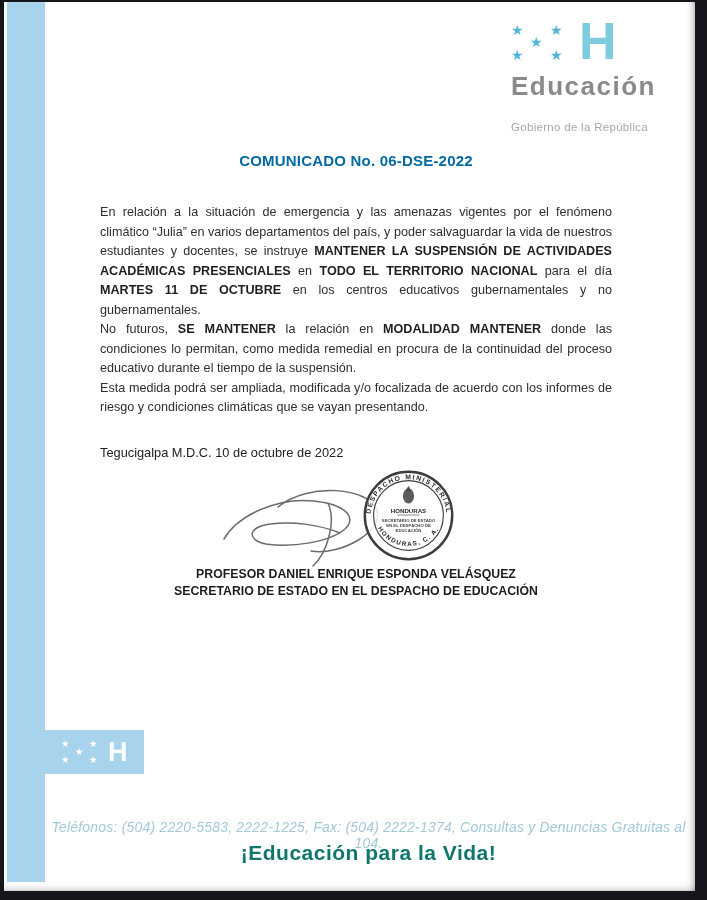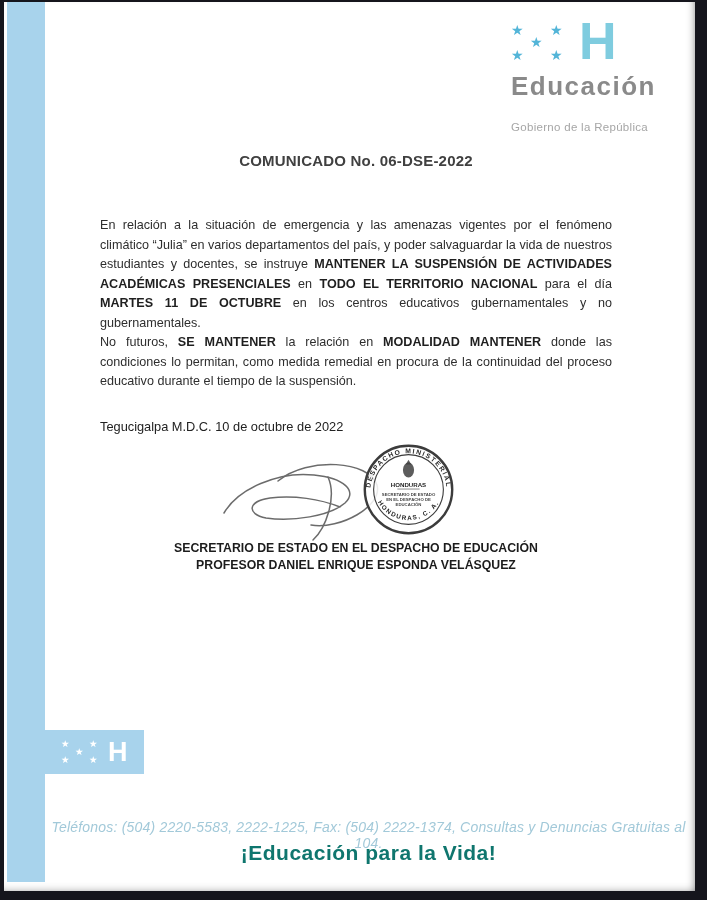--- a/index.html
+++ b/index.html
@@ -22,22 +22,22 @@
   .brand-row{display:flex;align-items:flex-start;}
   .stars{position:relative;width:58px;height:42px;margin-top:2px;}
   .stars span{position:absolute;font-size:14px;color:#53b5d8;line-height:1;}
   .stars .s1{left:0;top:1px}.stars .s2{left:39px;top:1px}
   .stars .s3{left:19px;top:13px}.stars .s4{left:0;top:26px}.stars .s5{left:39px;top:26px}
   .brand-h{font-size:52px;font-weight:bold;color:#7fccdf;line-height:42px;margin-left:10px;letter-spacing:-1px;}
   .brand-name{margin-top:7px;font-size:26px;font-weight:600;color:#8a8a8a;letter-spacing:1.5px;}
   .brand-sub{margin-top:19px;font-size:11.5px;color:#a6a6a6;letter-spacing:.3px;}
   
   .content{position:absolute;left:96px;top:0;width:512px;color:#2b2b2b;}
-  .doc-title{margin-top:150px;text-align:center;font-size:15px;font-weight:bold;color:#404040;letter-spacing:.2px;}
-  .body-text{margin-top:47px;font-size:12.6px;line-height:19.5px;text-align:justify;color:#2e2e2e;}
+  .doc-title{margin-top:150px;text-align:center;font-size:15px;font-weight:bold;color:#0369a1;letter-spacing:.2px;}
+  .body-text{margin-top:34px;font-size:12.6px;line-height:19.5px;text-align:justify;color:#2e2e2e;}
   .body-text p{margin:0;}
   .b{font-weight:bold;color:#1f1f1f;}
   .dateline{margin-top:27px;text-align:left;font-size:12.8px;color:#222;}
   
   .seal-area{position:relative;height:101px;margin-top:5px;}
   .seal-svg{position:absolute;left:262px;top:4px;}
   .sig-svg{position:absolute;left:118px;top:12px;}
   .names{text-align:center;font-size:12.3px;font-weight:bold;color:#1c1c1c;line-height:17px;}
   
   .band{
@@ -81,20 +81,21 @@
       <div class="brand-sub">Gobierno de la República</div>
     </div>
 
     <div class="content">
 
       <div class="doc-title">COMUNICADO No. 06-DSE-2022</div>
 
       <div class="body-text">
         <p><span>En relación a la situación de emergencia y las amenazas vigentes por el fenómeno climático “Julia” en varios departamentos del país, y poder salvaguardar la vida de nuestros estudiantes y docentes, se instruye </span><span class="b">MANTENER LA SUSPENSIÓN DE ACTIVIDADES ACADÉMICAS PRESENCIALES</span><span> en </span><span class="b">TODO EL TERRITORIO NACIONAL</span><span> para el día </span><span class="b">MARTES 11 DE OCTUBRE</span><span> en los centros educativos gubernamentales y no gubernamentales.</span></p>
         <p><span>No futuros, </span><span class="b">SE MANTENER</span><span> la relación en </span><span class="b">MODALIDAD MANTENER</span><span> donde las condiciones lo permitan, como medida remedial en procura de la continuidad del proceso educativo durante el tiempo de la suspensión.</span></p>
+        <p>Esta medida podrá ser ampliada, modificada y/o focalizada de acuerdo con los informes de riesgo y condiciones climáticas que se vayan presentando.</p>
       </div>
 
       <div class="dateline">Tegucigalpa M.D.C. 10 de octubre de 2022</div>
 
       <div class="seal-area">
 
         <svg class="sig-svg" width="212" height="92" viewBox="0 0 212 92">
           <g fill="none" stroke="#5c5c5c" stroke-width="1.5" opacity="0.9" stroke-linecap="round">
             <path d="M 6 62 C 20 38, 60 20, 96 24 C 126 27, 140 40, 127 52 C 112 65, 74 71, 48 67 C 28 63, 30 50, 52 47 C 76 44, 102 48, 122 56"></path>
             <path d="M 60 30 C 90 5, 152 10, 159 34 C 165 55, 122 79, 93 74"></path>
@@ -119,22 +120,22 @@
           <path d="M 50 18 l 3 5 h -6 z" fill="#3f3f3f" opacity="0.85"></path>
           <text x="50" y="47" text-anchor="middle" font-size="6.6" font-weight="bold" fill="#252525">HONDURAS</text>
           <rect x="38" y="49" width="24" height="1" fill="#333" opacity="0.6"></rect>
           <text x="50" y="57" text-anchor="middle" font-size="4.6" font-weight="bold" fill="#2e2e2e" opacity="0.9">SECRETARIO DE ESTADO</text>
           <text x="50" y="62.5" text-anchor="middle" font-size="4.6" font-weight="bold" fill="#2e2e2e" opacity="0.9">EN EL DESPACHO DE</text>
           <text x="50" y="68" text-anchor="middle" font-size="4.6" font-weight="bold" fill="#2e2e2e" opacity="0.9">EDUCACIÓN</text>
         </svg>
       </div>
 
       <div class="names">
+        <div>PROFESOR DANIEL ENRIQUE ESPONDA VELÁSQUEZ</div>
         <div>SECRETARIO DE ESTADO EN EL DESPACHO DE EDUCACIÓN</div>
-        <div>PROFESOR DANIEL ENRIQUE ESPONDA VELÁSQUEZ</div>
       </div>
     </div>
 
     <div class="band">
       <div class="stars">
         <span class="s1">★</span>
         <span class="s2">★</span>
         <span class="s3">★</span>
         <span class="s4">★</span>
         <span class="s5">★</span>

